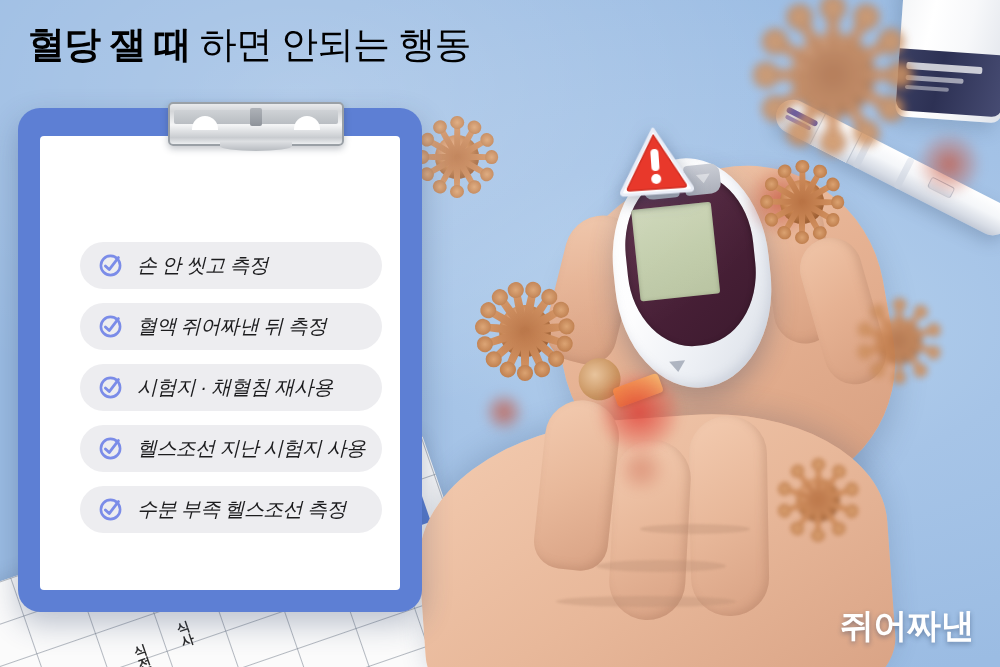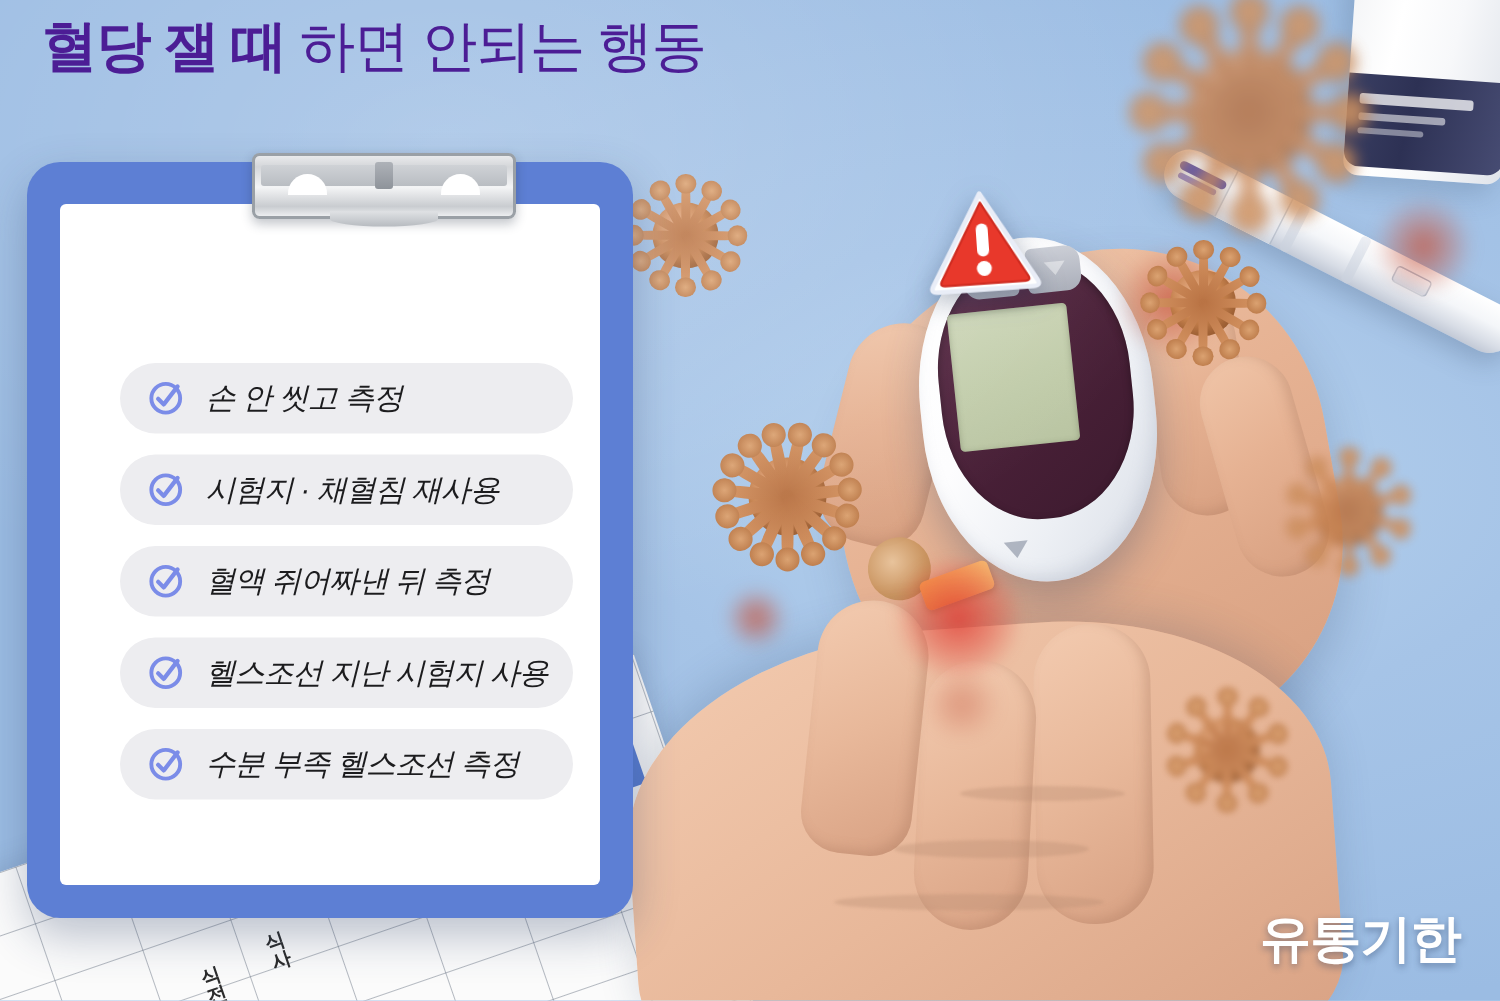--- a/index.html
+++ b/index.html
@@ -257,22 +257,22 @@
     position:absolute; color:#fff; font-size:17px; font-weight:bold;
     left:318px; top:52px; letter-spacing:1px;
   }
   .paper .kcell{
     position:absolute; color:#2c2c2c; font-size:13px; font-weight:bold;
     writing-mode:vertical-rl;
   }
 
   
   #title{
-    position:absolute; left:28px; top:10px; z-index:30;
-    font-size:37px; line-height:1.12; color:#4c1d95;
+    position:absolute; left:28px; top:24px; z-index:30;
+    font-size:37px; line-height:1.12; color:#000000;
     letter-spacing:-1px; white-space:nowrap;
   }
   #title .b{ font-weight:bold; }
   #title .n{ font-weight:400; }
 
   
   #board{
     position:absolute; left:18px; top:108px; width:404px; height:504px;
     background:#5d7fd4;
     border-radius:22px;
@@ -549,31 +549,31 @@
         <span class="plabel">손 안 씻고 측정</span>
       </div>
 
       <div class="pill">
         <span class="check">
           <svg viewBox="0 0 25 25">
             <circle cx="12.5" cy="12.5" r="9.6" fill="none" stroke="#7b8ce8" stroke-width="2.6"></circle>
             <path d="M7.4 12.9 L11.2 16.6 L20.4 4.6" fill="none" stroke="#7b8ce8" stroke-width="2.8" stroke-linecap="round" stroke-linejoin="round"></path>
           </svg>
         </span>
-        <span class="plabel">시험지 · 채혈침 재사용</span>
+        <span class="plabel">혈액 쥐어짜낸 뒤 측정</span>
       </div>
 
       <div class="pill">
         <span class="check">
           <svg viewBox="0 0 25 25">
             <circle cx="12.5" cy="12.5" r="9.6" fill="none" stroke="#7b8ce8" stroke-width="2.6"></circle>
             <path d="M7.4 12.9 L11.2 16.6 L20.4 4.6" fill="none" stroke="#7b8ce8" stroke-width="2.8" stroke-linecap="round" stroke-linejoin="round"></path>
           </svg>
         </span>
-        <span class="plabel">혈액 쥐어짜낸 뒤 측정</span>
+        <span class="plabel">시험지 · 채혈침 재사용</span>
       </div>
 
       <div class="pill">
         <span class="check">
           <svg viewBox="0 0 25 25">
             <circle cx="12.5" cy="12.5" r="9.6" fill="none" stroke="#7b8ce8" stroke-width="2.6"></circle>
             <path d="M7.4 12.9 L11.2 16.6 L20.4 4.6" fill="none" stroke="#7b8ce8" stroke-width="2.8" stroke-linecap="round" stroke-linejoin="round"></path>
           </svg>
         </span>
         <span class="plabel">헬스조선 지난 시험지 사용</span>
@@ -586,13 +586,13 @@
             <path d="M7.4 12.9 L11.2 16.6 L20.4 4.6" fill="none" stroke="#7b8ce8" stroke-width="2.8" stroke-linecap="round" stroke-linejoin="round"></path>
           </svg>
         </span>
         <span class="plabel">수분 부족 헬스조선 측정</span>
       </div>
 
     </div>
   </div>
 </div>
 
-<div id="logo">유통기한</div>
+<div id="logo">쥐어짜낸</div>
 
 </body></html>

